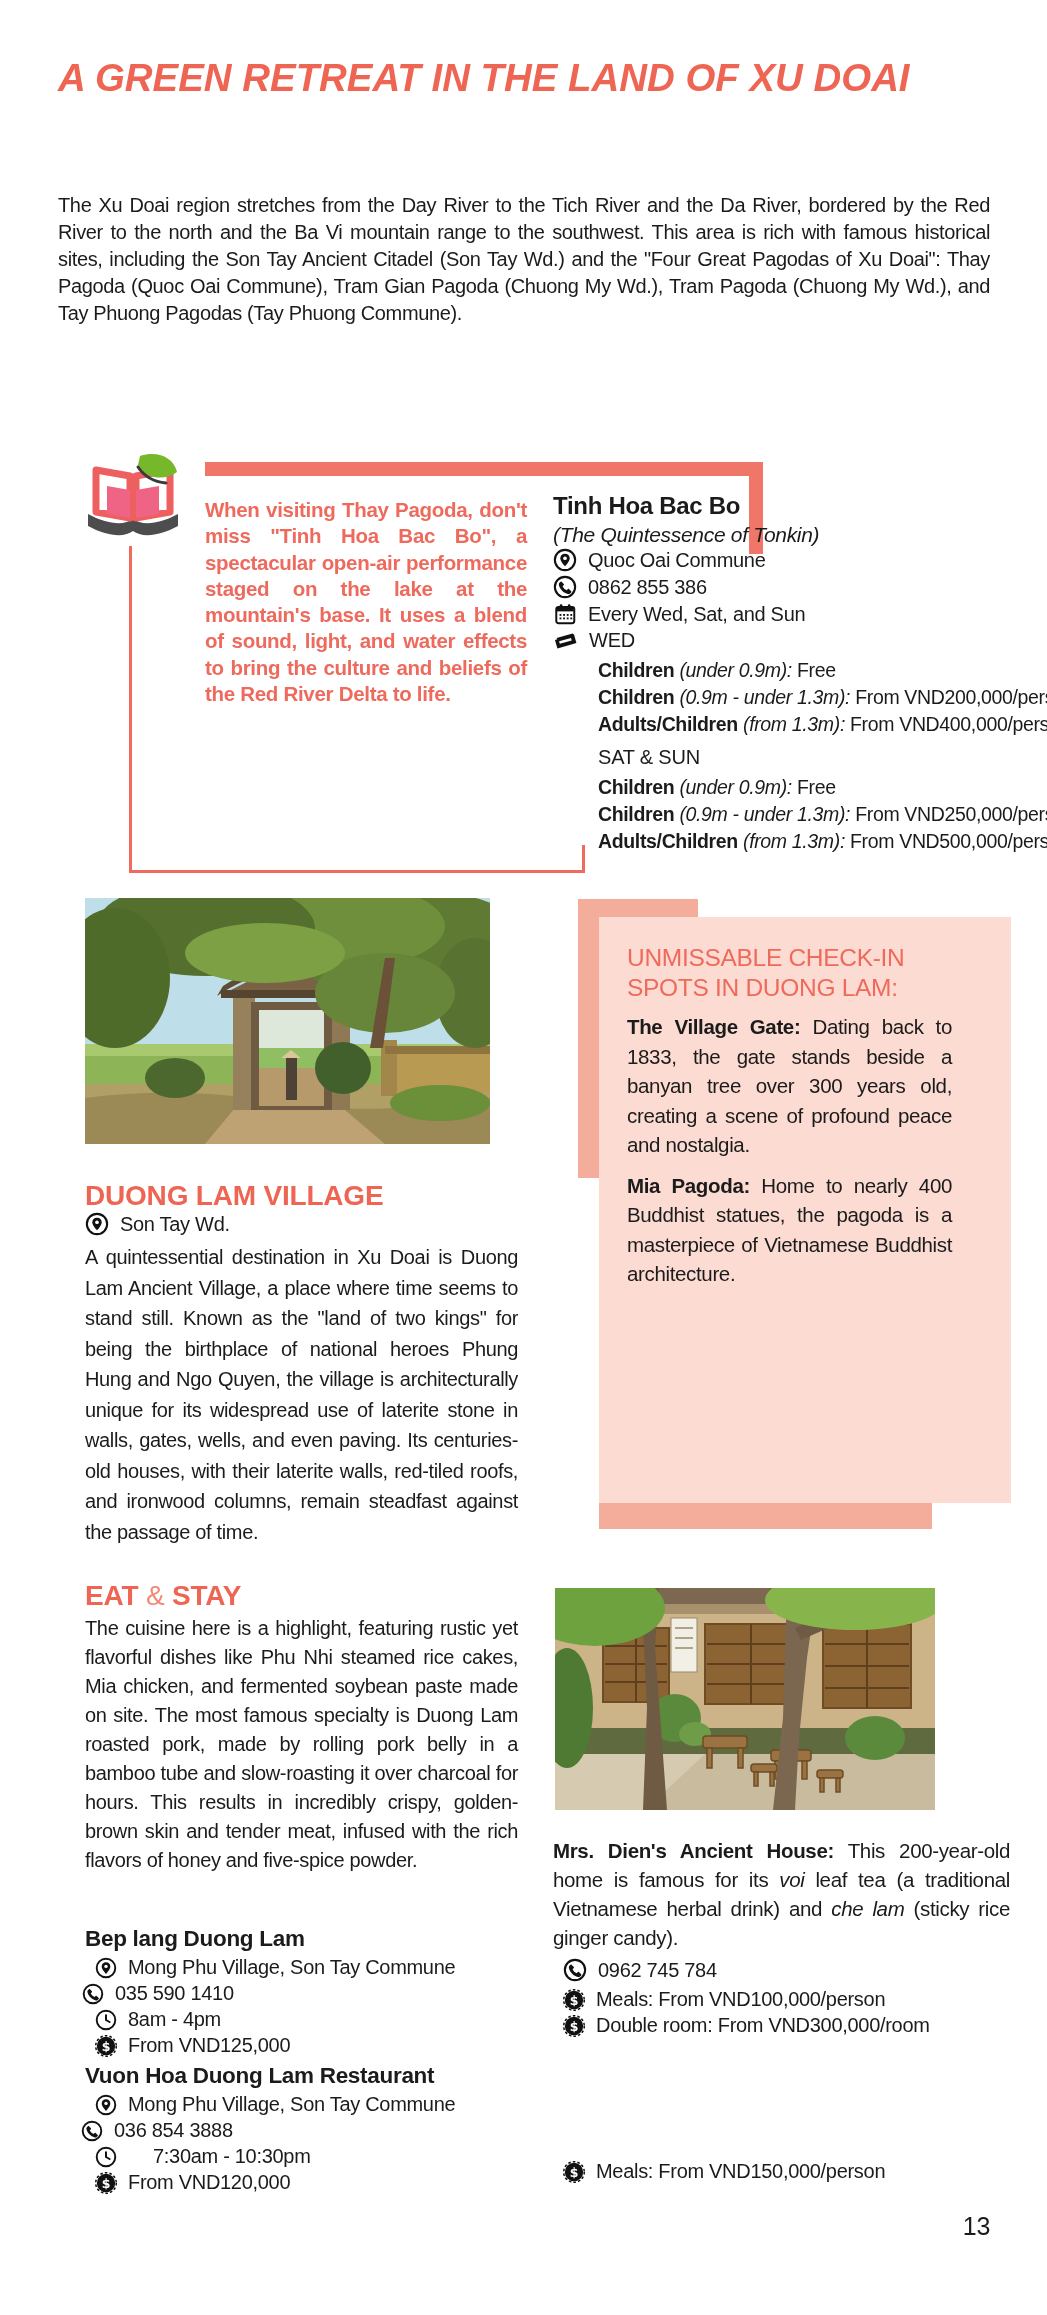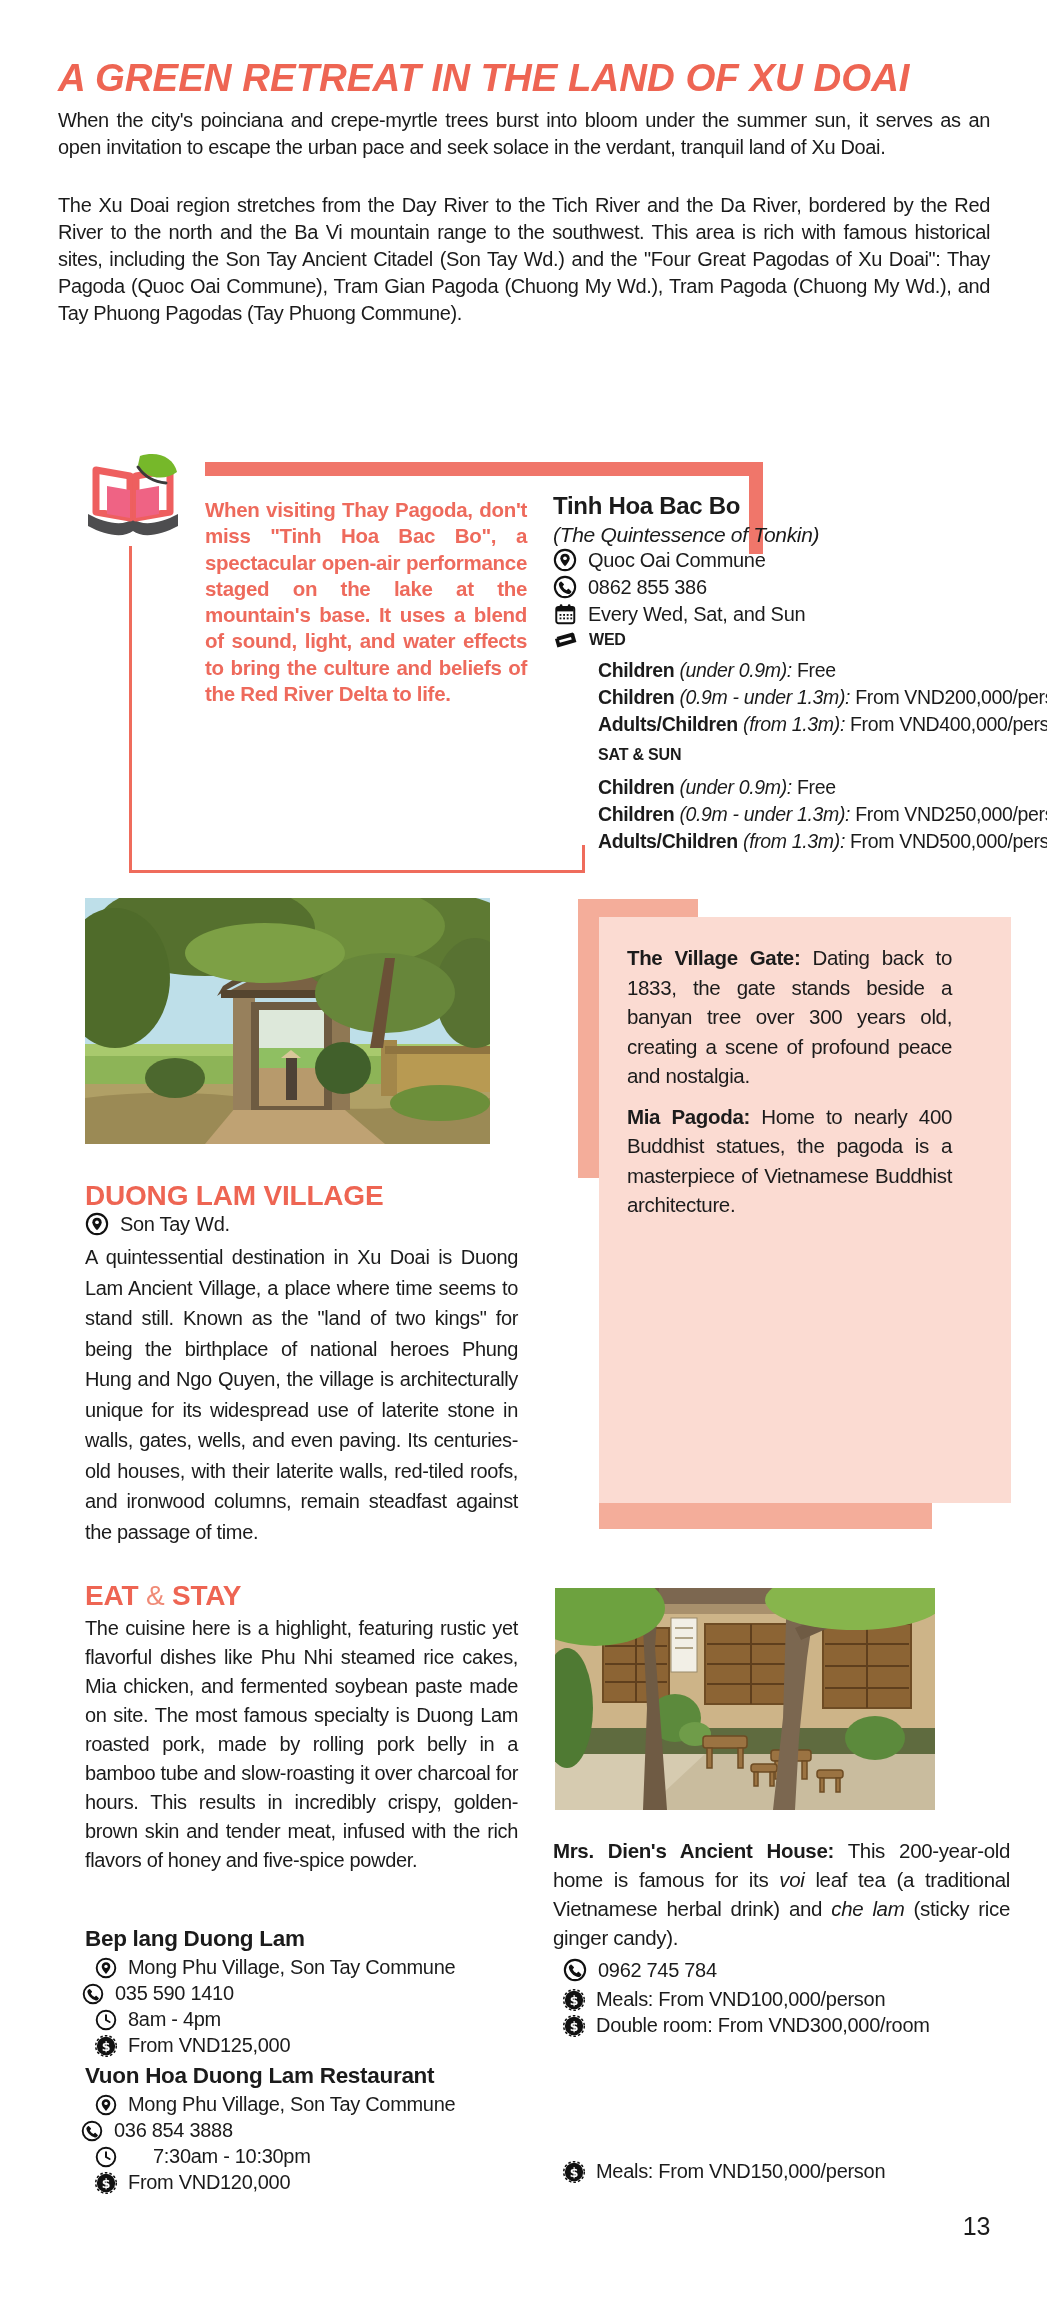--- a/index.html
+++ b/index.html
@@ -29,21 +29,21 @@
     font-size:20.5px; line-height:26.3px; font-weight:700;
     color:#ee6a5c; text-align:justify; letter-spacing:-0.3px;
   }
   .venue-name{left:553px; top:492px; font-size:24px; font-weight:700; letter-spacing:-0.3px;}
   .venue-sub{left:553px; top:523px; font-size:21px; font-style:italic; letter-spacing:-0.3px;}
   .irow{display:flex; align-items:center; gap:11px; font-size:20px; letter-spacing:-0.3px;}
   .irow .ic{flex:0 0 auto; display:flex;}
   .price-line{font-size:19.5px; letter-spacing:-0.35px; white-space:nowrap;}
   .price-line b{font-weight:700;}
   .price-line i{font-style:italic;}
-  .tick-head{font-size:16px; font-weight:700; letter-spacing:-0.2px;}
+  .tick-head{font-size:20px; font-weight:400; letter-spacing:-0.2px;}
   
   .accent{background:#f4ad9a;}
   .spots-box{
     left:599px; top:917px; width:412px; height:586px;
     background:#fbdbd2; box-sizing:border-box;
     padding:26px 47px 0 28px;
   }
   .spots-heading{
     font-size:24.5px; line-height:30px; color:#ef6a5a;
     font-weight:400; letter-spacing:-0.3px; margin:0 0 9px 0;
@@ -66,21 +66,20 @@
   .house-par i{font-style:italic;}
   .page-num{font-size:25px; letter-spacing:-0.3px;}
   svg{display:block;}
 </style>
 </head>
 <body>
 
 <div id="page">
 
   <div class="abs main-title">A GREEN RETREAT IN THE LAND OF XU DOAI</div>
-  <div class="abs par" style="left:58px; top:107px; width:932px;">When the city's poinciana and crepe-myrtle trees burst into bloom under the summer sun, it serves as an open invitation to escape the urban pace and seek solace in the verdant, tranquil land of Xu Doai.</div>
   <div class="abs par" style="left:58px; top:192px; width:932px;">The Xu Doai region stretches from the Day River to the Tich River and the Da River, bordered by the Red River to the north and the Ba Vi mountain range to the southwest. This area is rich with famous historical sites, including the Son Tay Ancient Citadel (Son Tay Wd.) and the "Four Great Pagodas of Xu Doai": Thay Pagoda (Quoc Oai Commune), Tram Gian Pagoda (Chuong My Wd.), Tram Pagoda (Chuong My Wd.), and Tay Phuong Pagodas (Tay Phuong Commune).</div>
 
   <div class="abs bar" style="left:205px; top:462px; width:558px; height:14px;"></div>
   <div class="abs bar" style="left:749px; top:462px; width:14px; height:92px;"></div>
   <div class="abs thin" style="left:129px; top:546px; width:3px; height:327px;"></div>
   <div class="abs thin" style="left:129px; top:870px; width:456px; height:3px;"></div>
   <div class="abs thin" style="left:582px; top:845px; width:3px; height:28px;"></div>
 
   <div class="abs" style="left:80px; top:452px;">
     <svg width="106" height="96" viewBox="0 0 106 96">
@@ -208,20 +207,24 @@
       <path d="M285 150 L300 60 L310 60 L298 150 Z" fill="#6b5137"></path>
       <ellipse cx="258" cy="170" rx="28" ry="26" fill="#41602b"></ellipse>
       <ellipse cx="90" cy="180" rx="30" ry="20" fill="#4c682e"></ellipse>
       <ellipse cx="355" cy="205" rx="50" ry="18" fill="#6c8f3a"></ellipse>
     </svg>
   </div>
 
   <div class="abs accent" style="left:578px; top:899px; width:120px; height:279px;"></div>
   <div class="abs accent" style="left:599px; top:1503px; width:333px; height:26px;"></div>
   <div class="abs spots-box">
+    <div class="spots-heading">
+      <span>UNMISSABLE CHECK-IN</span><br>
+      <span>SPOTS IN DUONG LAM:</span>
+    </div>
     <p class="spot-par">
       <b>The Village Gate:</b> <span>Dating back to 1833, the gate stands beside a banyan tree over 300 years old, creating a scene of profound peace and nostalgia.</span>
     </p>
     <p class="spot-par">
       <b>Mia Pagoda:</b> <span>Home to nearly 400 Buddhist statues, the pagoda is a masterpiece of Vietnamese Buddhist architecture.</span>
     </p>
   </div>
 
   <div class="abs sec-head" style="left:85px; top:1180px;">DUONG LAM VILLAGE</div>
   <div class="abs irow" style="left:85px; top:1212px;">

